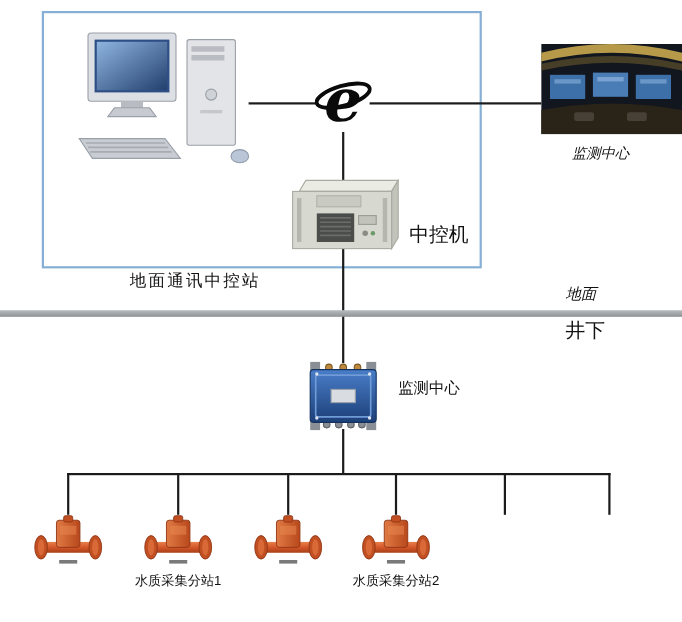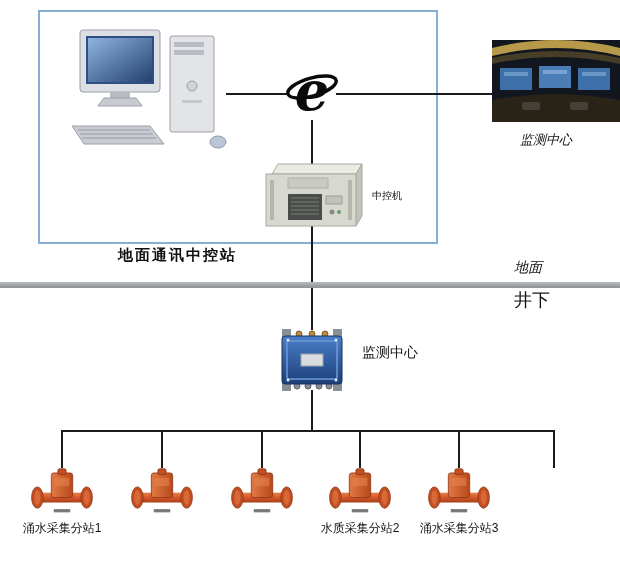--- a/index.html
+++ b/index.html
@@ -12,24 +12,24 @@
   .surface-box{left:38px;top:10px;width:396px;height:230px;border:2px solid #85afd4;background:transparent;}
   
   .line{background:#1b1b1b;}
   .hline{height:2px;}
   .vline{width:2px;}
   
   .divider{left:0;top:282px;width:620px;height:6px;background:linear-gradient(#b9bdc0,#8d9194);}
   
   .lbl{position:absolute;font-size:14px;color:#111;white-space:nowrap;}
   .lbl-center{text-align:center;font-style:italic;}
-  .box-caption{left:95px;top:246px;width:165px;font-size:15px;letter-spacing:2px;text-align:center;font-weight:bold;}
+  .box-caption{left:95px;top:246px;width:165px;font-size:15px;letter-spacing:2px;text-align:center;}
   .host-caption{left:92px;top:154px;width:110px;font-size:13px;text-align:center;}
   .center-caption{left:500px;top:131px;width:92px;font-size:13px;text-align:center;}
-  .control-caption{left:372px;top:189px;font-size:10px;}
+  .control-caption{left:372px;top:201px;font-size:18px;}
   .sub-caption{left:362px;top:344px;font-size:14px;}
   .ground-caption{left:514px;top:259px;font-size:14px;font-style:italic;}
   .under-caption{left:514px;top:288px;font-size:18px;text-align:center;}
   
   .station{position:absolute;top:468px;width:106px;text-align:center;}
   .st-label{margin-top:6px;font-size:12px;color:#111;letter-spacing:0;}
   svg{display:block;}
   .inline-center svg{margin:0 auto;}
 </style>
 </head>
@@ -163,38 +163,32 @@
     <circle cx="9" cy="52" r="1.5" fill="#dfe6f0"></circle>
     <circle cx="57" cy="52" r="1.5" fill="#dfe6f0"></circle>
     <rect x="22" y="26" width="22" height="12" fill="#d9dde2" stroke="#9aa2ac"></rect>
   </svg>
   <div class="lbl sub-caption">监测中心</div>
 
   <div class="station inline-center" style="left:9px">
     <svg width="66" height="46" viewBox="0 0 80 56">
         <use href="#st"></use>
       </svg>
-    <div class="st-label">涌水采集分站1</div>
   </div>
   <div class="station inline-center" style="left:109px">
     <svg width="66" height="46" viewBox="0 0 80 56">
         <use href="#st"></use>
       </svg>
+    <div class="st-label">水质采集分站1</div>
   </div>
   <div class="station inline-center" style="left:209px">
     <svg width="66" height="46" viewBox="0 0 80 56">
         <use href="#st"></use>
       </svg>
   </div>
   <div class="station inline-center" style="left:307px">
     <svg width="66" height="46" viewBox="0 0 80 56">
         <use href="#st"></use>
       </svg>
     <div class="st-label">水质采集分站2</div>
   </div>
-  <div class="station inline-center" style="left:406px">
-    <svg width="66" height="46" viewBox="0 0 80 56">
-        <use href="#st"></use>
-      </svg>
-    <div class="st-label">涌水采集分站3</div>
-  </div>
 
 </div>
 
 </body></html>

